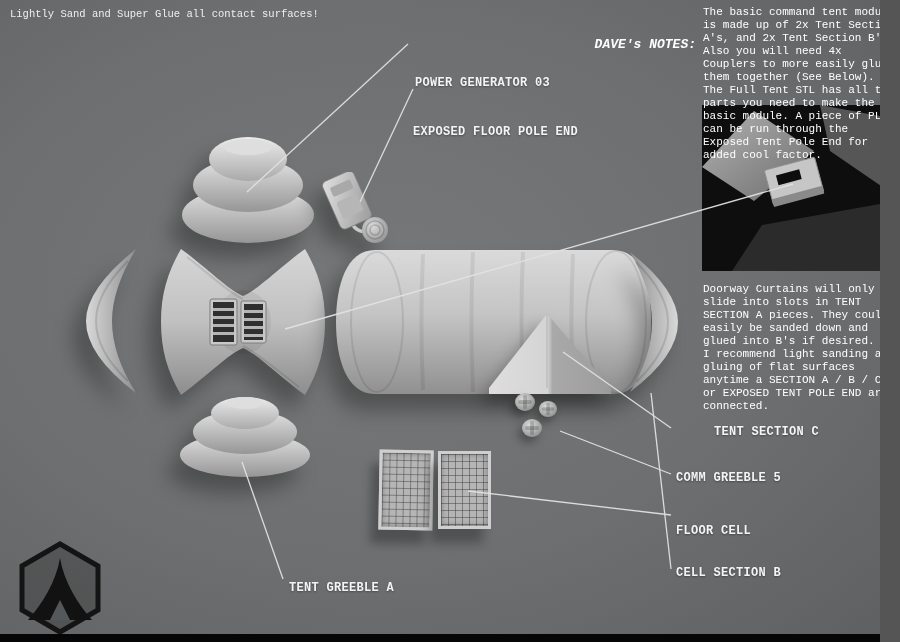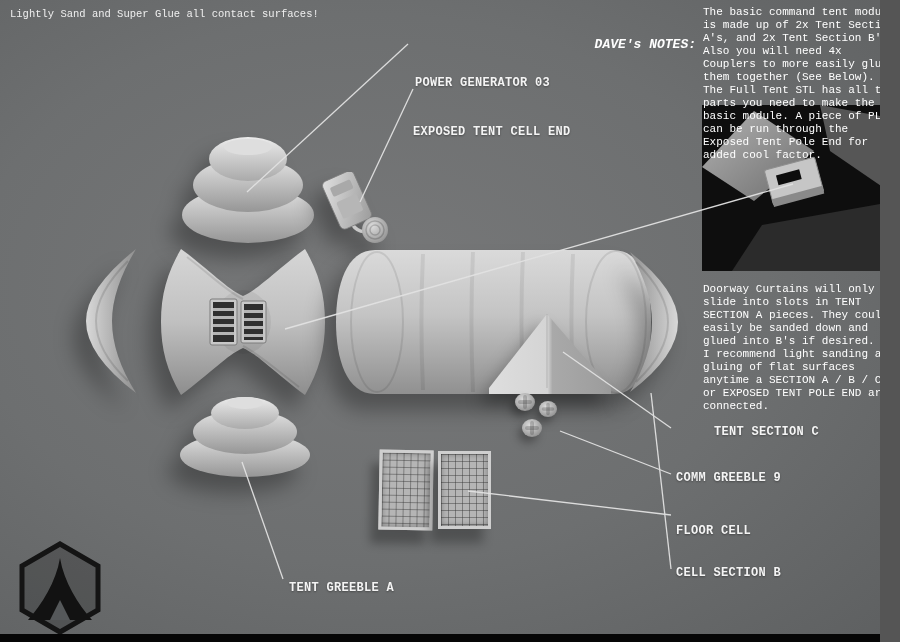--- a/index.html
+++ b/index.html
@@ -237,23 +237,23 @@
       <line x1="285" y1="329" x2="793" y2="184"></line>
       <line x1="671" y1="428" x2="563" y2="352"></line>
       <line x1="671" y1="474" x2="560" y2="431"></line>
       <line x1="671" y1="515" x2="468" y2="491"></line>
       <line x1="671" y1="569" x2="651" y2="393"></line>
       <line x1="283" y1="579" x2="242" y2="462"></line>
     </g>
   </svg>
 
   <div class="label" style="left:415px;top:76px">POWER GENERATOR 03</div>
-  <div class="label" style="left:413px;top:125px">EXPOSED TENT CELL END</div>
+  <div class="label" style="left:413px;top:125px">EXPOSED FLOOR POLE END</div>
   <div class="label" style="left:714px;top:425px">TENT SECTION C</div>
-  <div class="label" style="left:676px;top:471px">COMM GREEBLE 9</div>
+  <div class="label" style="left:676px;top:471px">COMM GREEBLE 5</div>
   <div class="label" style="left:676px;top:524px">FLOOR CELL</div>
   <div class="label" style="left:676px;top:566px">CELL SECTION B</div>
   <div class="label" style="left:289px;top:581px">TENT GREEBLE A</div>
 
   <svg class="logo" width="92" height="96" viewBox="0 0 92 96">
     <path d="M46,4 L84,26 L84,70 L46,92 L8,70 L8,26 Z" fill="rgba(15,15,15,0.22)" stroke="#141414" stroke-width="5"></path>
     <path d="M46,18 C50,42 64,64 78,80 L14,80 C28,64 42,42 46,18 Z" fill="#121212"></path>
     <path d="M46,60 L56,80 L36,80 Z" fill="#55585a"></path>
   </svg>
 

